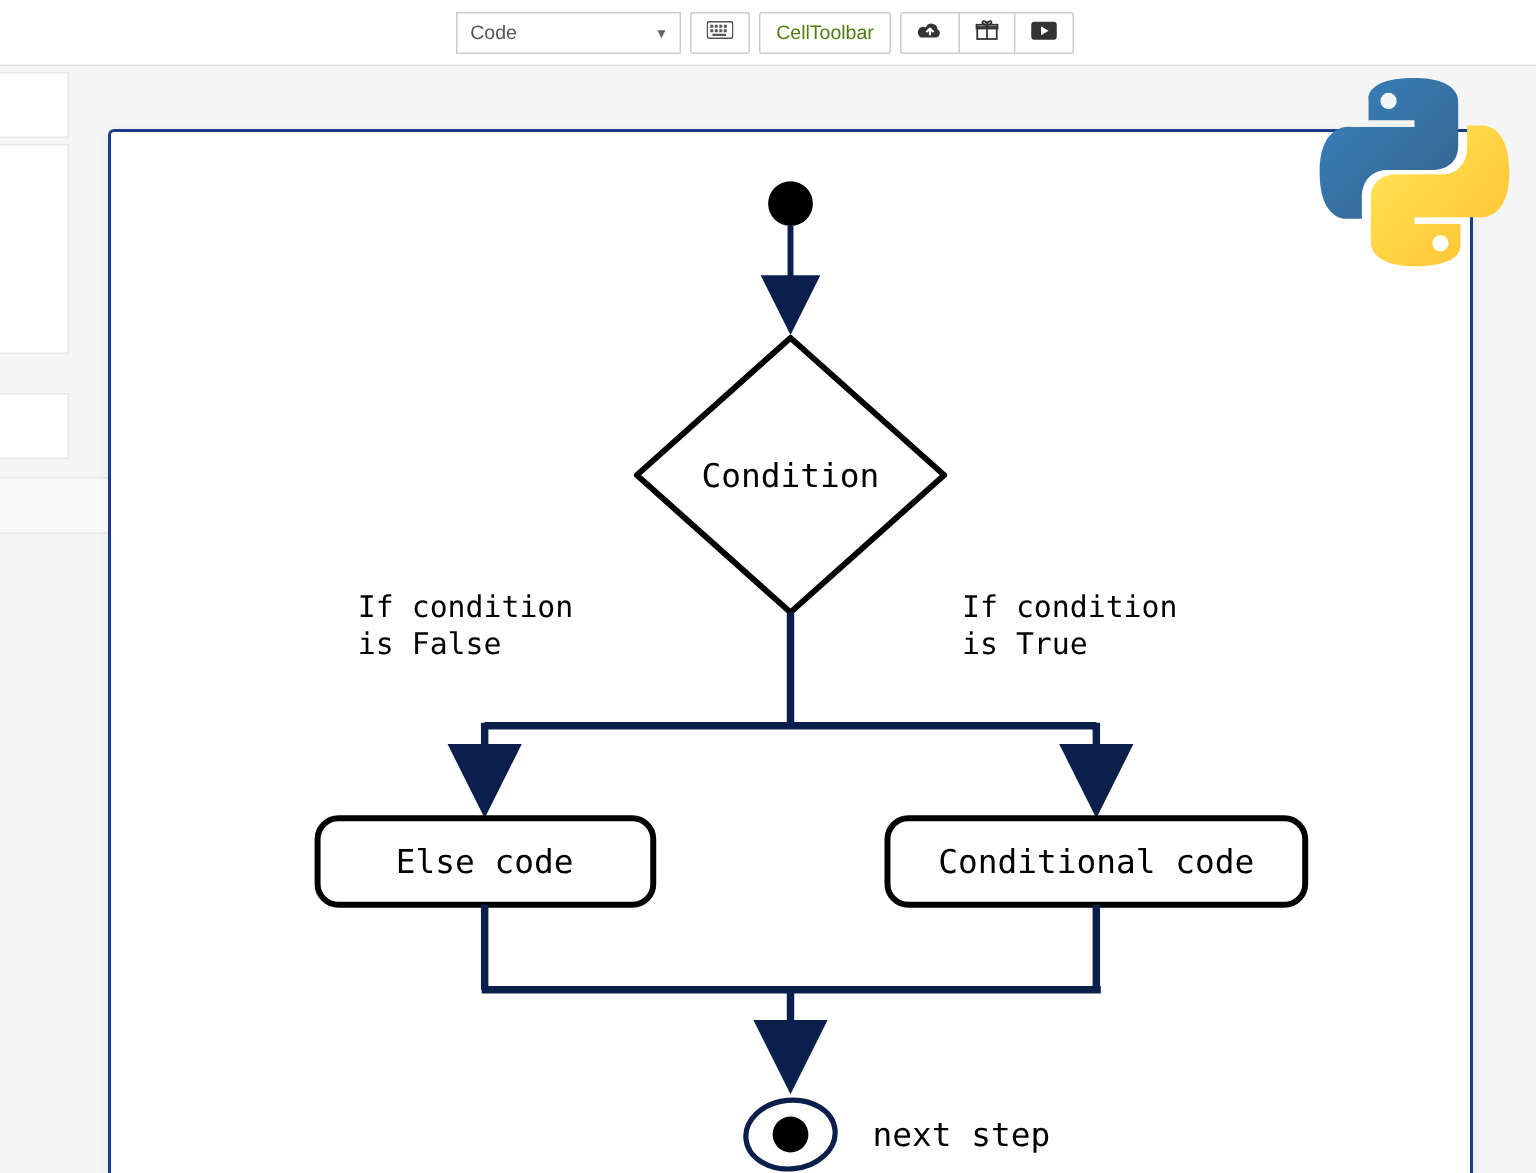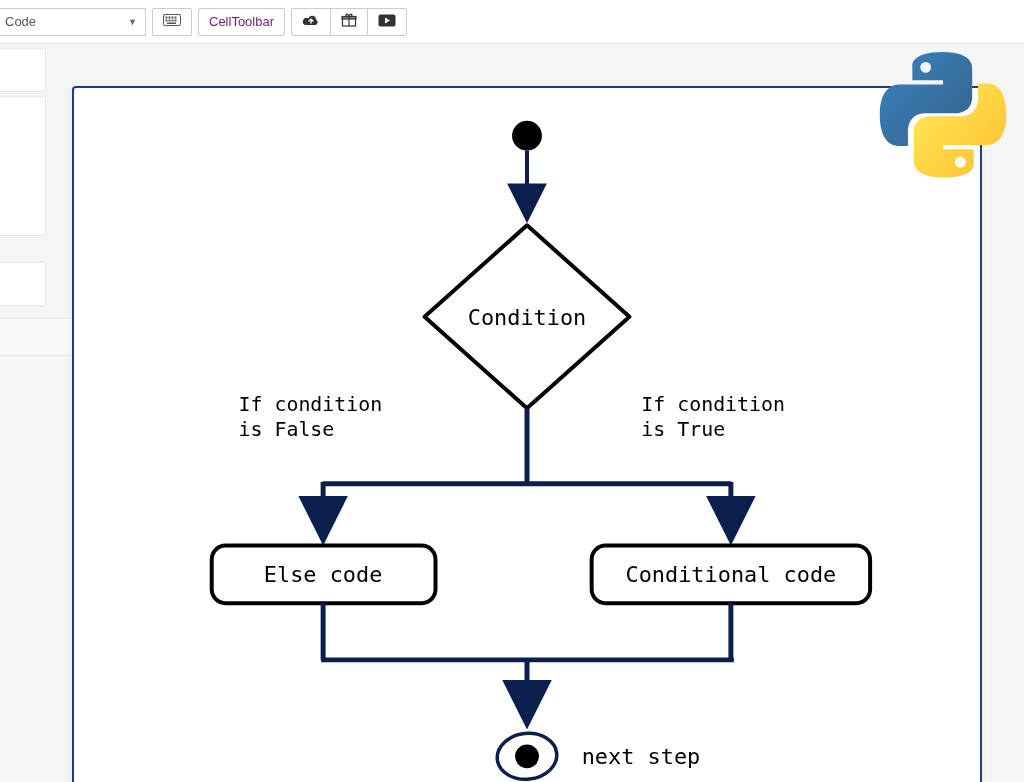--- a/index.html
+++ b/index.html
@@ -12,20 +12,21 @@
       position: relative;
     }
     .toolbar {
       background: #fff;
       border-bottom: 1px solid #e0e0e0;
       padding: 6px 0;
       display: flex;
       align-items: center;
       gap: 6px;
       height: 44px;
+      justify-content: center;
     }
     .cell-type-select {
       background: #fff;
       border: 1px solid #ccc;
       padding: 4px 28px 4px 8px;
       font-size: 13px;
       color: #555;
       position: relative;
       min-width: 150px;
       height: 28px;
@@ -38,21 +39,21 @@
       position: absolute;
       right: 8px;
       font-size: 9px;
       color: #666;
     }
     .btn {
       background: #fff;
       border: 1px solid #ccc;
       padding: 4px 10px;
       font-size: 13px;
-      color: #701a75;
+      color: #4d7c0f;
       height: 28px;
       display: flex;
       align-items: center;
       justify-content: center;
       cursor: pointer;
       border-radius: 2px;
     }
     .btn-icon { min-width: 36px; }
     .btn-group { display: flex; gap: 0; }
     .btn-group .btn { border-radius: 0; margin-left: -1px; }

